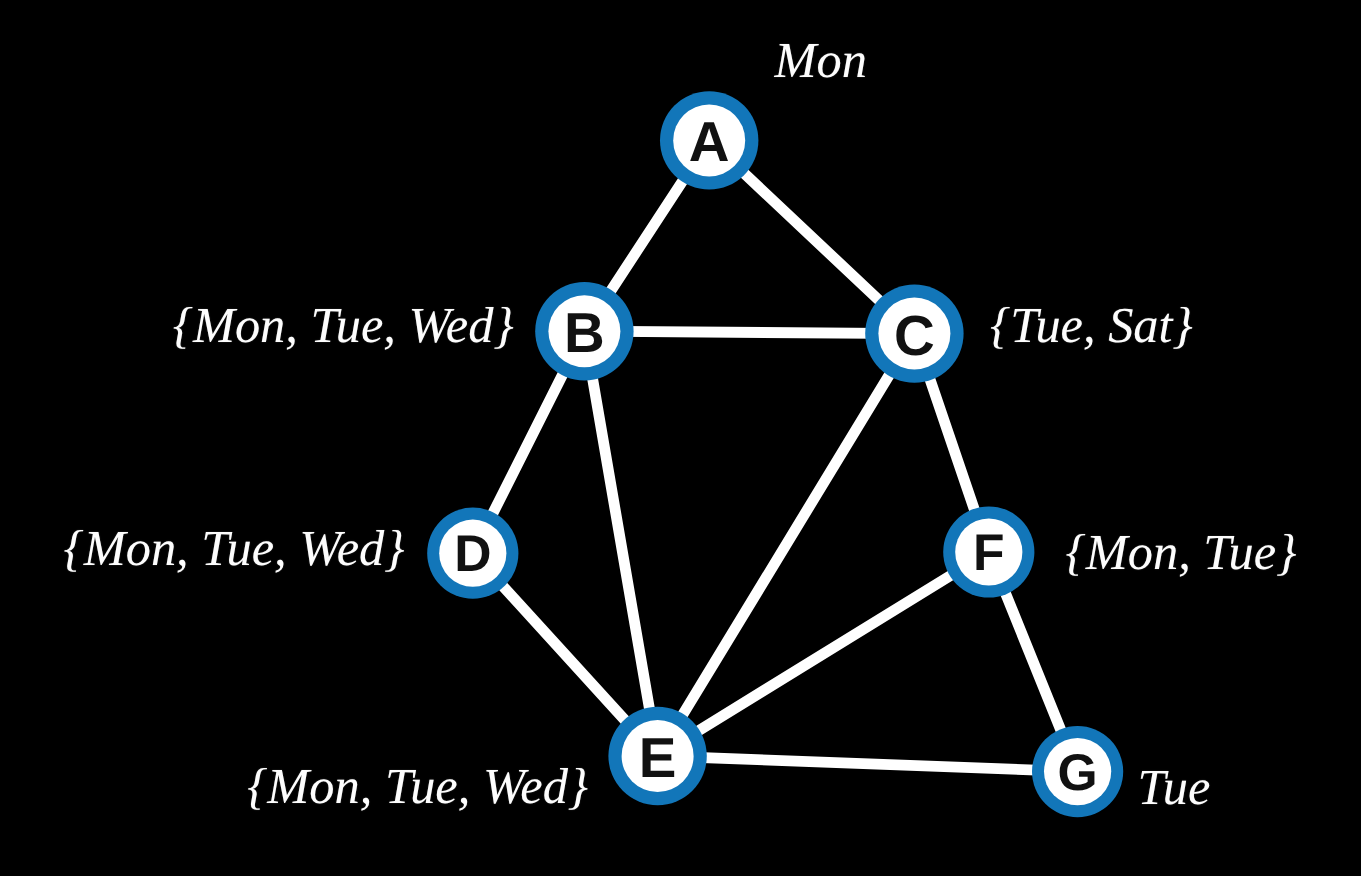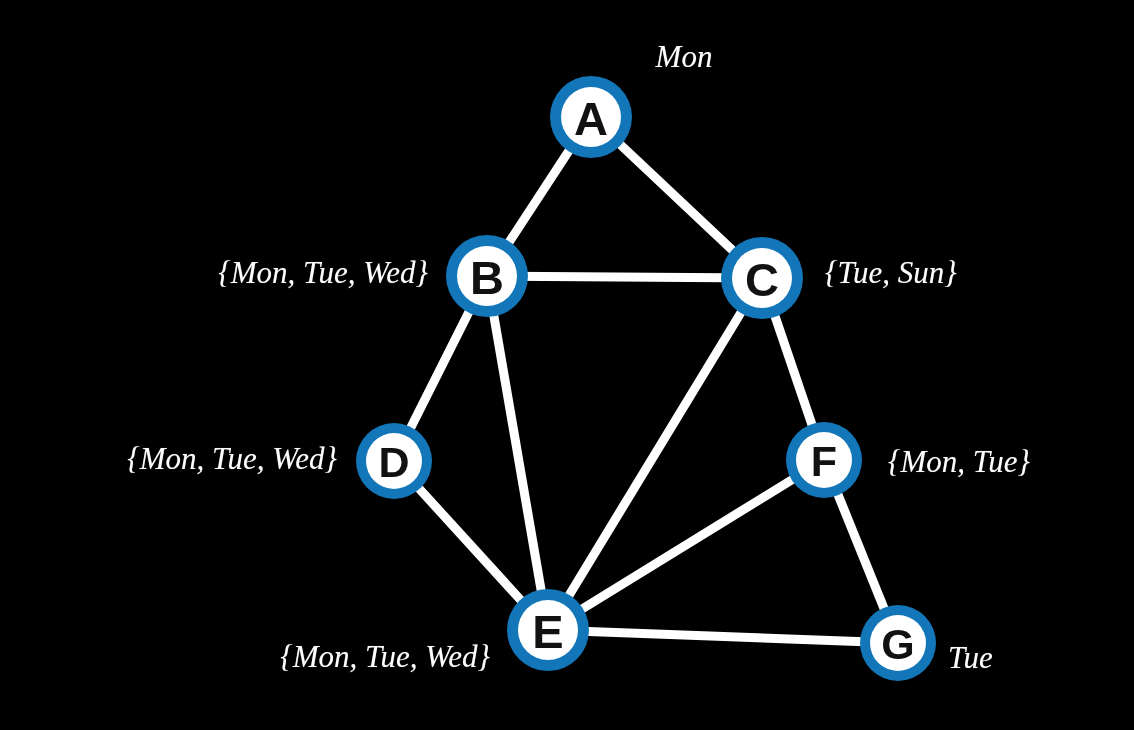--- a/index.html
+++ b/index.html
@@ -34,21 +34,21 @@
     font-weight: bold;
     text-anchor: middle;
     dominant-baseline: central;
     letter-spacing: 0px;
   }
   .domain-label {
     position: absolute;
     color: #fdfdfd;
     font-family: "Liberation Serif", "DejaVu Serif", serif;
     font-style: italic;
-    font-size: 31px;
+    font-size: 42px;
     white-space: nowrap;
     line-height: 1;
     text-shadow: 0 0 1px rgba(255,255,255,0.35);
   }
   .label-right { transform: translateY(-50%); }
   .label-left  { transform: translate(-100%, -50%); }
   .label-above { transform: translate(-50%, -100%); }
 </style>
 </head>
 <body>
@@ -102,19 +102,19 @@
         <g>
           <circle cx="898" cy="643" r="38" fill="#1276b9"></circle>
           <circle cx="898" cy="643" r="28" fill="#ffffff"></circle>
           <text x="898" y="644" class="node-letter" fill="#111111" font-size="43">G</text>
         </g>
       </g>
   </svg>
   <div id="labels-layer">
       <div class="domain-label label-above" style="left: 684px; top: 72px; color: rgb(253, 253, 253);">Mon</div>
       <div class="domain-label label-left" style="left: 428px; top: 272px; color: rgb(253, 253, 253);">{Mon, Tue, Wed}</div>
-      <div class="domain-label label-right" style="left: 825px; top: 272px; color: rgb(253, 253, 253);">{Tue, Sun}</div>
+      <div class="domain-label label-right" style="left: 825px; top: 272px; color: rgb(253, 253, 253);">{Tue, Sat}</div>
       <div class="domain-label label-left" style="left: 337px; top: 458px; color: rgb(253, 253, 253);">{Mon, Tue, Wed}</div>
       <div class="domain-label label-left" style="left: 490px; top: 656px; color: rgb(253, 253, 253);">{Mon, Tue, Wed}</div>
       <div class="domain-label label-right" style="left: 888px; top: 461px; color: rgb(253, 253, 253); font-style: italic;">{Mon, Tue}</div>
       <div class="domain-label label-right" style="left: 948px; top: 657px; color: rgb(253, 253, 253);">Tue</div>
     </div>
 </div>
 
 </body></html>

